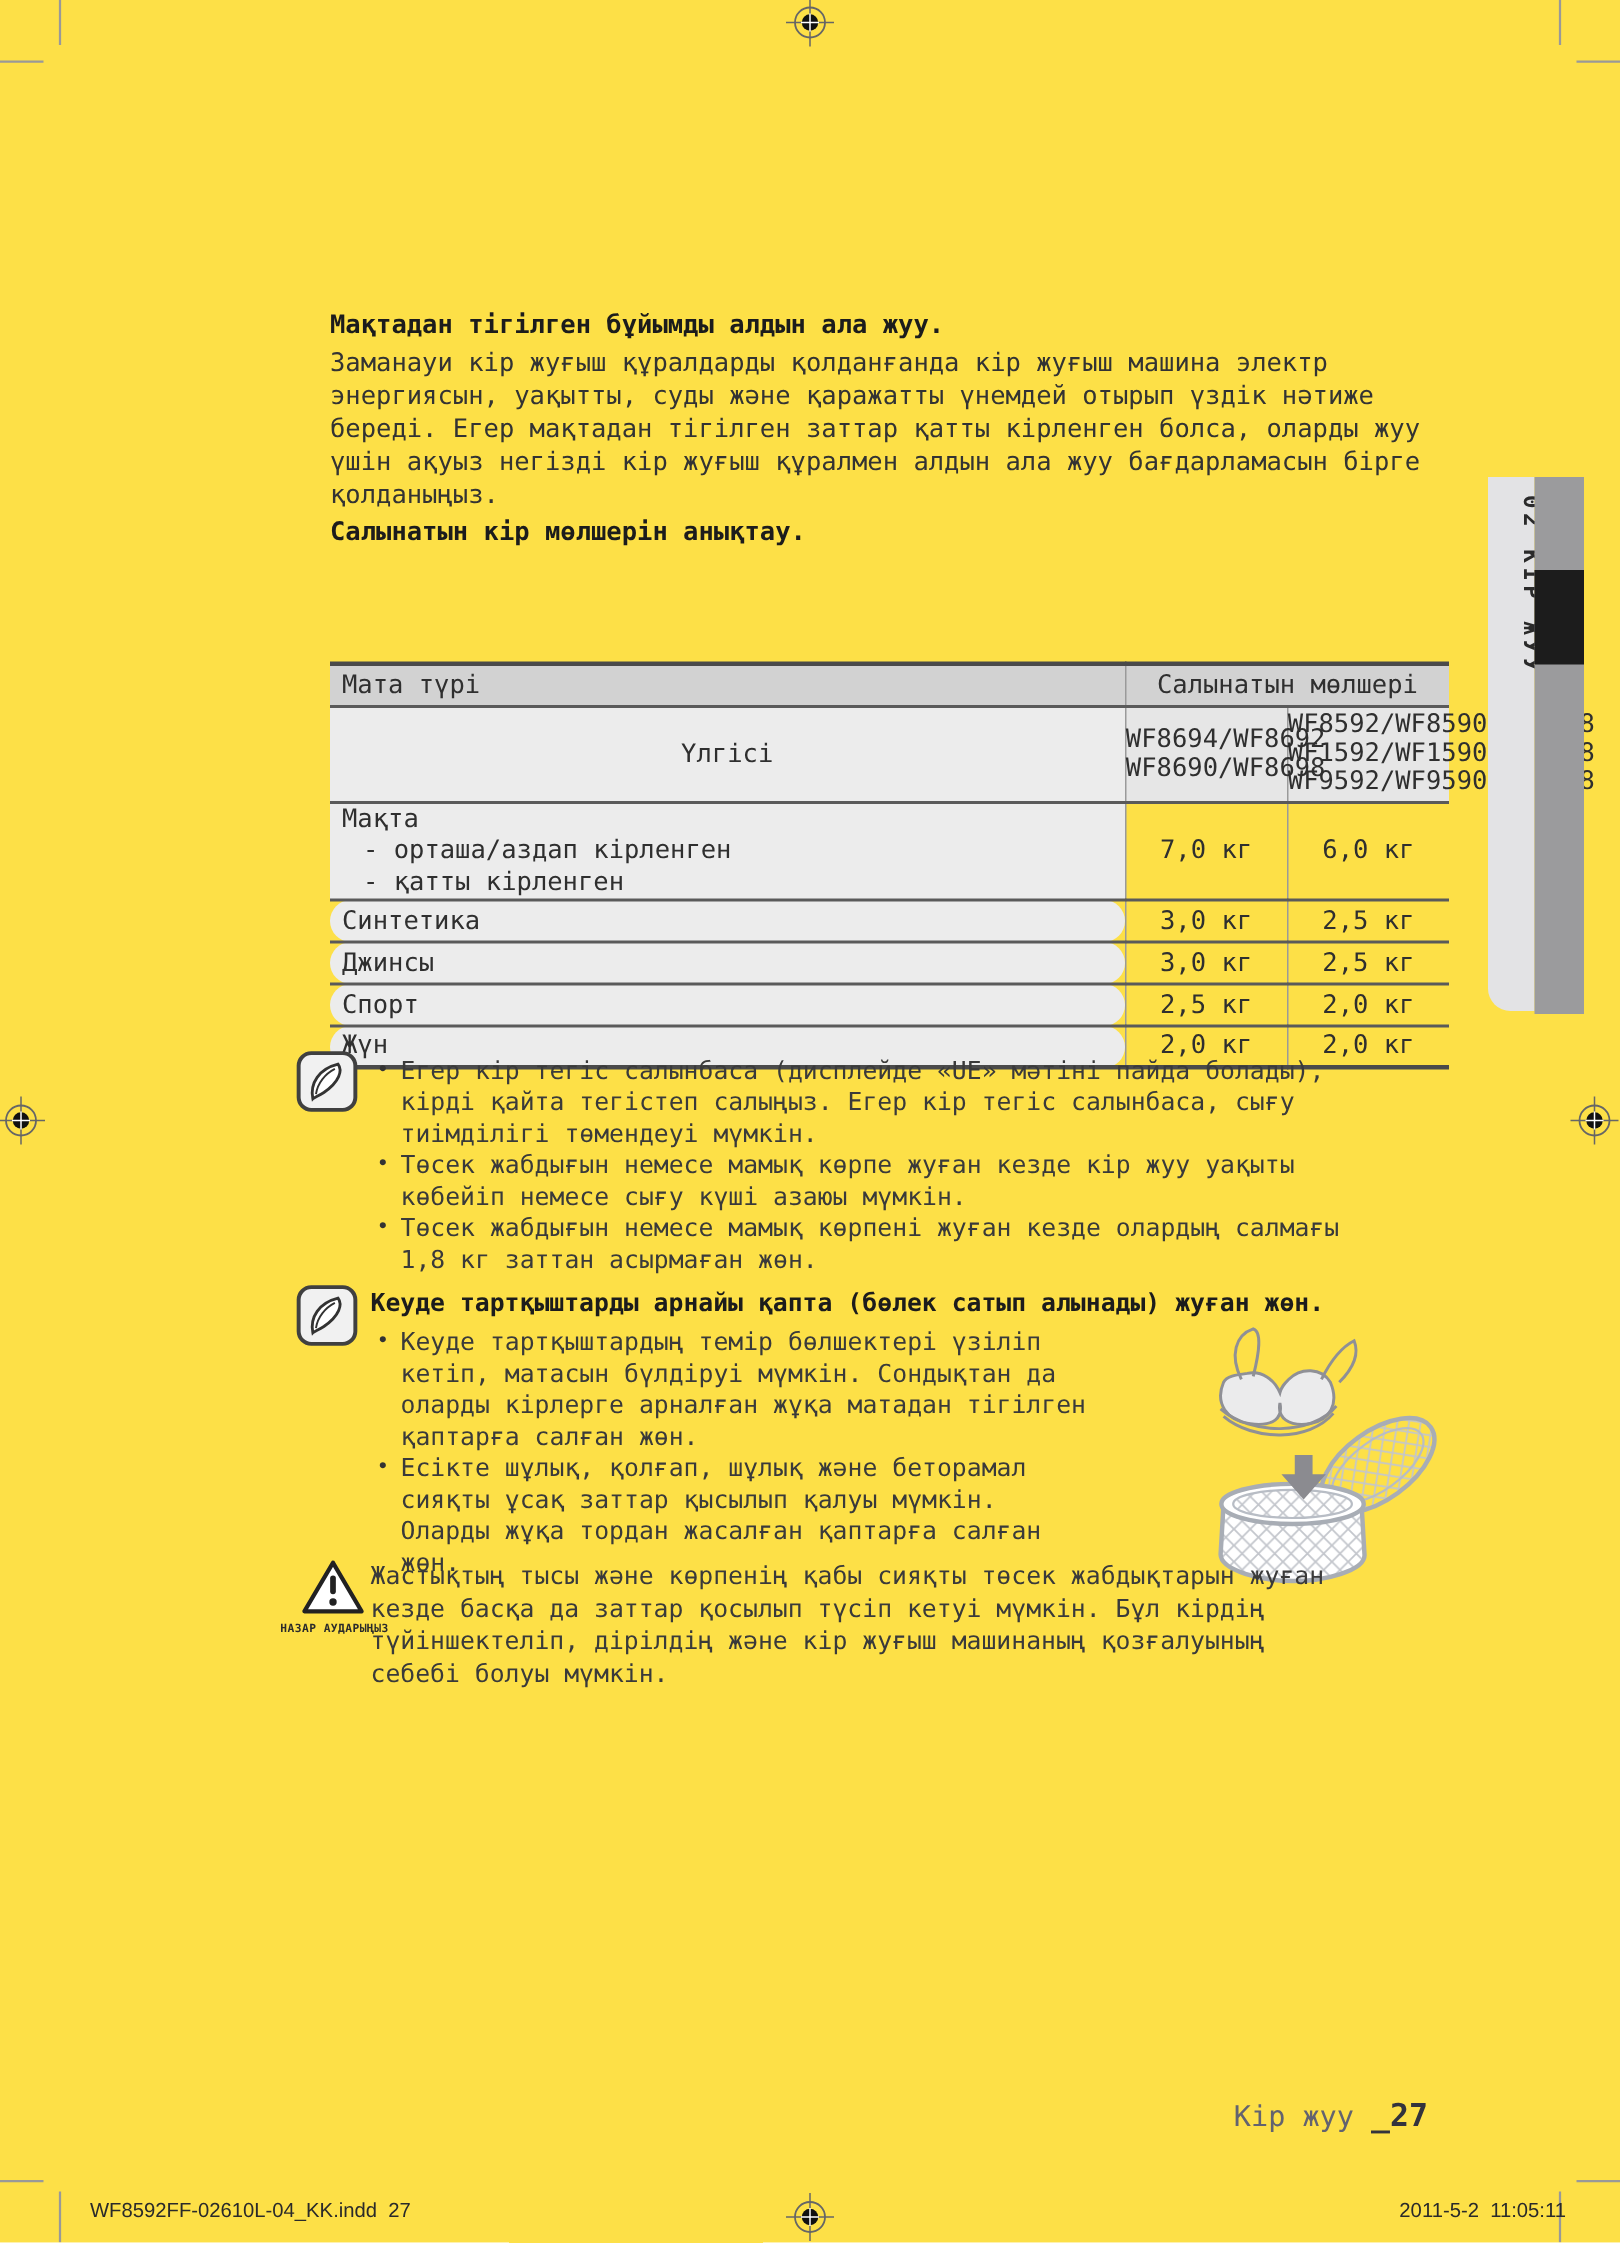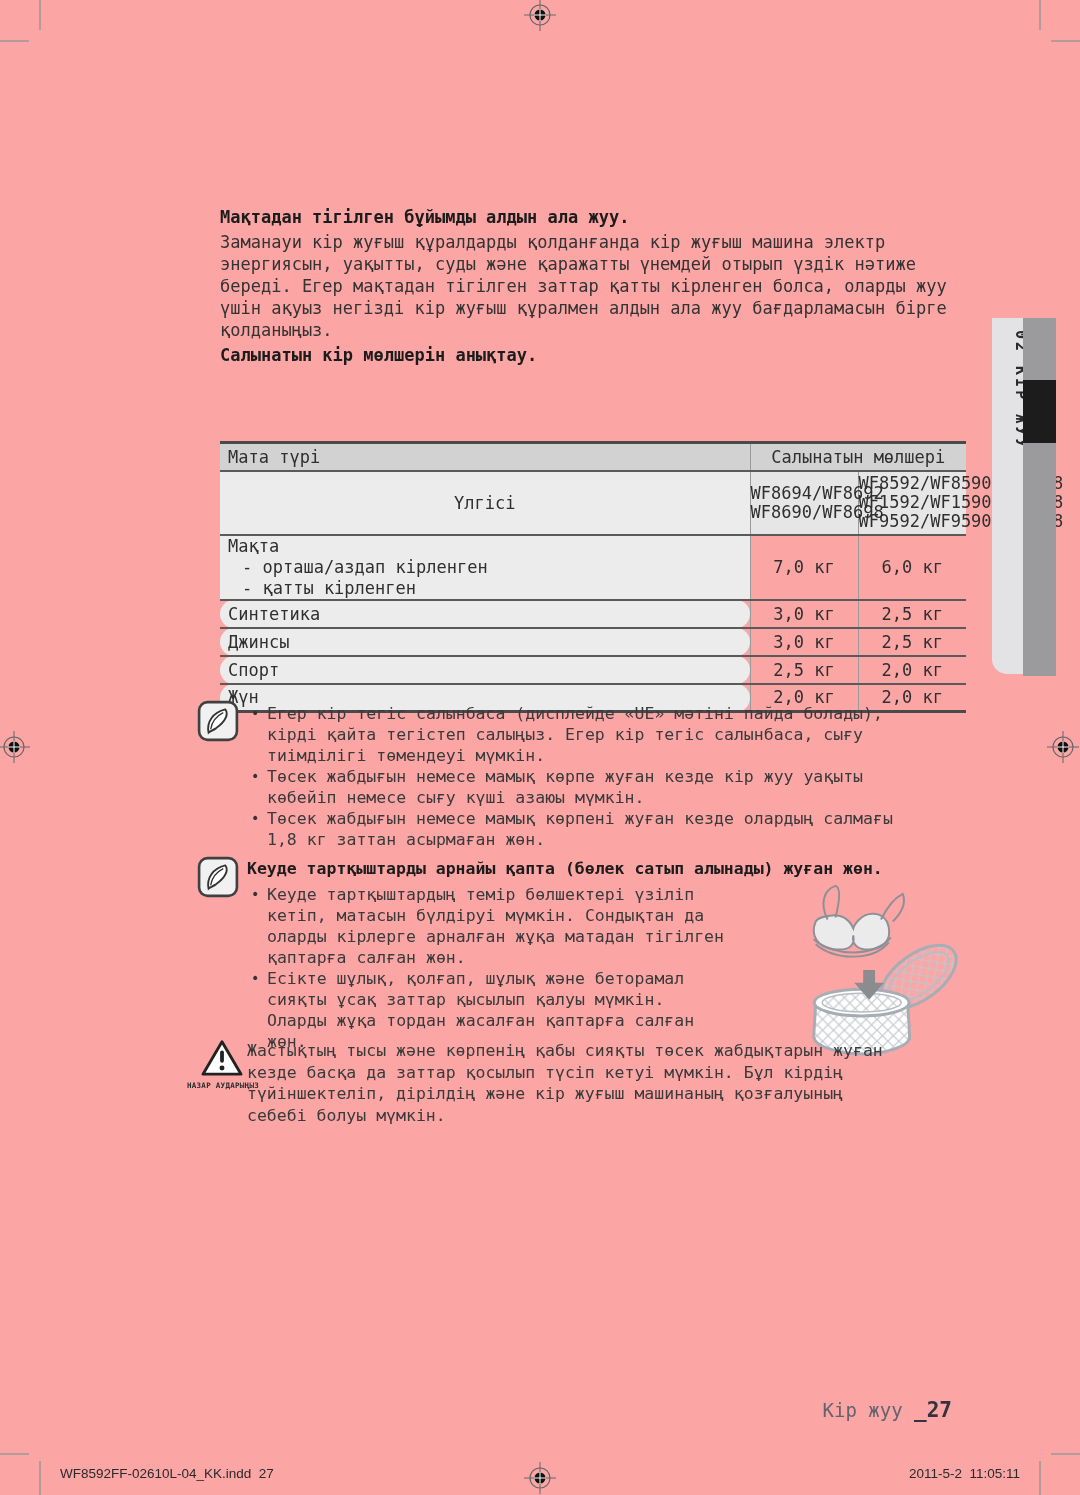--- a/index.html
+++ b/index.html
@@ -1,18 +1,18 @@
 <!DOCTYPE html>
 <html><head>
 <meta charset="utf-8">
 <style>
   * { margin:0; padding:0; box-sizing:border-box; }
   html,body { background:#fff; }
   .page {
-    position:relative; width:1080px; height:1495px; background:#fca5a5;
+    position:relative; width:1080px; height:1495px; background:#fde047;
     font-family:"DejaVu Sans Mono", monospace; color:#2e2e2e; overflow:hidden;
   }
   .abs { position:absolute; }
   .h-bold { font-weight:bold; font-size:17px; line-height:22px; color:#1c1c1c; }
   .body-text { font-size:17px; line-height:22px; color:#333; }
   .note-text { font-size:16.5px; line-height:21px; color:#3a3a3a; }
 
   
   #sec1-title { top:206px; left:220px; }
   #sec1-body  { top:231px; left:220px; width:742px; }
@@ -61,21 +61,21 @@
                font-size:15px; font-weight:bold; letter-spacing:3px; color:#2a2a2a;
                white-space:nowrap; margin-left:7px; }
   #tab-bar { top:318px; left:1023px; width:33px; height:358px; background:#9b9b9d; }
   #tab-black { top:380px; left:1023px; width:33px; height:63px; background:#1c1c1c; }
 
   
   #footer-page { top:1398px; left:720px; width:232px; text-align:right; font-size:19px; color:#63636f; }
   #footer-page b { font-size:21px; color:#33333d; font-weight:bold; }
   .print-line { font-family:"Liberation Sans", sans-serif; font-size:13.5px; color:#2a2a2a; white-space:pre; }
   #print-left { top:1466px; left:60px; }
-  #print-right { top:1466px; right:60px; }
+  #print-right { top:1466px; right:36px; }
 
   #marks { top:0; left:0; pointer-events:none; }
 </style>
 </head>
 <body>
 
 <div class="page">
 
   <svg id="marks" class="abs" width="1080" height="1495" viewBox="0 0 1080 1495">
     <g stroke="#999" stroke-width="1.5">

